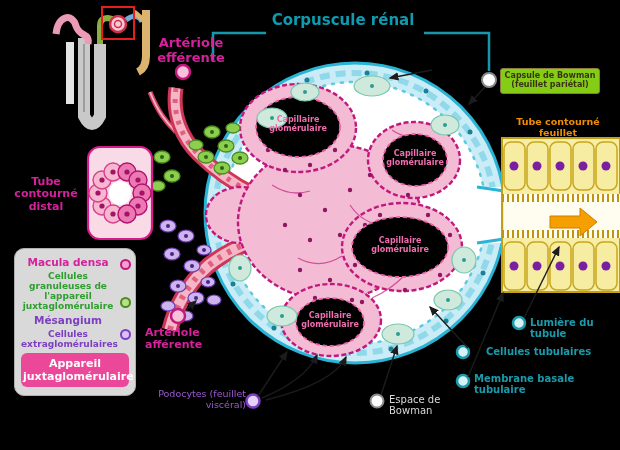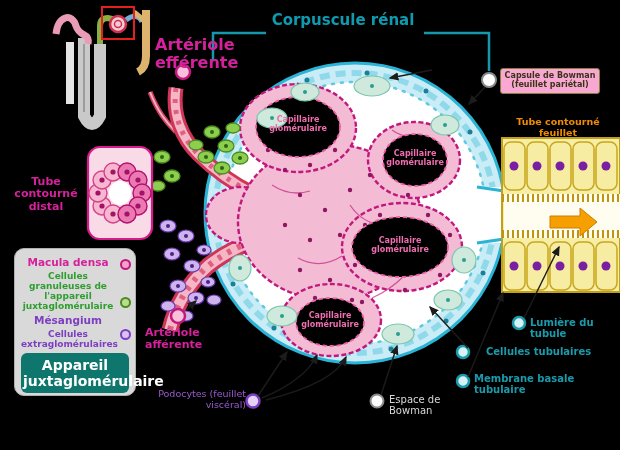--- a/index.html
+++ b/index.html
@@ -1,45 +1,45 @@
 <!DOCTYPE html>
 <html><head>
 <meta charset="utf-8">
 <style>
   html,body{margin:0;padding:0;background:#000;}
   #stage{position:relative;width:620px;height:450px;background:#000;overflow:hidden;
          font-family:"DejaVu Sans",sans-serif;}
   #art{position:absolute;left:0;top:0;z-index:1;}
   .lbl{position:absolute;z-index:2;line-height:1.12;}
   .t-title{left:243px;top:12px;width:200px;text-align:center;font-size:15px;font-weight:bold;color:#0f9ab0;}
-  .t-eff{left:155px;top:36px;width:72px;text-align:center;font-size:16px;font-weight:bold;color:#d6219c;}
+  .t-eff{left:155px;top:36px;width:72px;text-align:center;font-size:13px;font-weight:bold;color:#d6219c;}
   .t-aff{left:145px;top:327px;width:72px;font-size:11px;font-weight:bold;color:#d6219c;}
   .t-dist{left:6px;top:176px;width:80px;text-align:center;font-size:11px;font-weight:bold;color:#d6219c;}
   .t-prox{left:498px;top:117px;width:120px;text-align:center;font-size:9.5px;font-weight:bold;color:#f08c00;}
-  .t-capsule{left:500px;top:68px;width:100px;background:#f9a8d4;border:1.5px solid #8a7d3a;border-radius:3px;
+  .t-capsule{left:500px;top:68px;width:100px;background:#84cc16;border:1.5px solid #8a7d3a;border-radius:3px;
              font-size:8px;font-weight:bold;color:#3a3414;text-align:center;padding:3px 2px;box-sizing:border-box;}
   .cap{color:#f06daf;font-size:8px;font-weight:bold;text-align:center;}
   .c1{left:258px;top:116px;width:80px;} .c2{left:383px;top:150px;width:64px;}
   .c3{left:362px;top:237px;width:76px;} .c4{left:297px;top:312px;width:66px;}
   .t-podo{left:146px;top:389px;width:100px;text-align:right;font-size:9.5px;font-weight:normal;color:#9b59d0;}
   .t-bspace{left:389px;top:394px;width:92px;font-size:10px;color:#d8d8d8;}
   .teal{font-size:10px;color:#1a9aab;font-weight:bold;}
   .t-lum{left:530px;top:317px;width:88px;}
   .t-cells{left:474px;top:346px;width:144px;margin-left:12px;}
   .t-bm{left:474px;top:373px;width:144px;}
   .legend{position:absolute;left:14px;top:248px;width:122px;height:148px;z-index:2;
           background:#d9d9d9;border:1px solid #b0b0b0;border-radius:10px;box-sizing:border-box;
           padding:7px 6px 6px 6px;text-align:center;}
   .leg-row{padding-right:14px;margin-bottom:3px;}
   .leg-magenta{color:#d6219c;font-weight:bold;font-size:10.5px;}
   .leg-green{color:#2e9e2e;font-weight:bold;font-size:9px;}
   .leg-purple-b{color:#7d3fc1;font-weight:bold;font-size:10.5px;}
   .leg-purple-s{color:#7d3fc1;font-weight:bold;font-size:9px;}
-  .leg-footer{margin-top:4px;background:#0f766e;border-radius:6px;color:#fff;
-              font-weight:bold;font-size:14px;padding:4px 2px;}
+  .leg-footer{margin-top:4px;background:#ec4899;border-radius:6px;color:#fff;
+              font-weight:bold;font-size:11px;padding:4px 2px;}
   .dot{position:absolute;right:4px;width:11px;height:11px;border:2px solid;border-radius:50%;box-sizing:border-box;}
 </style>
 </head>
 <body>
 
 <div id="stage">
 
 <svg id="art" width="620" height="450" viewBox="0 0 620 450">
   <defs>
     <marker id="arrh" markerWidth="9" markerHeight="8" refX="6" refY="3" orient="auto">

